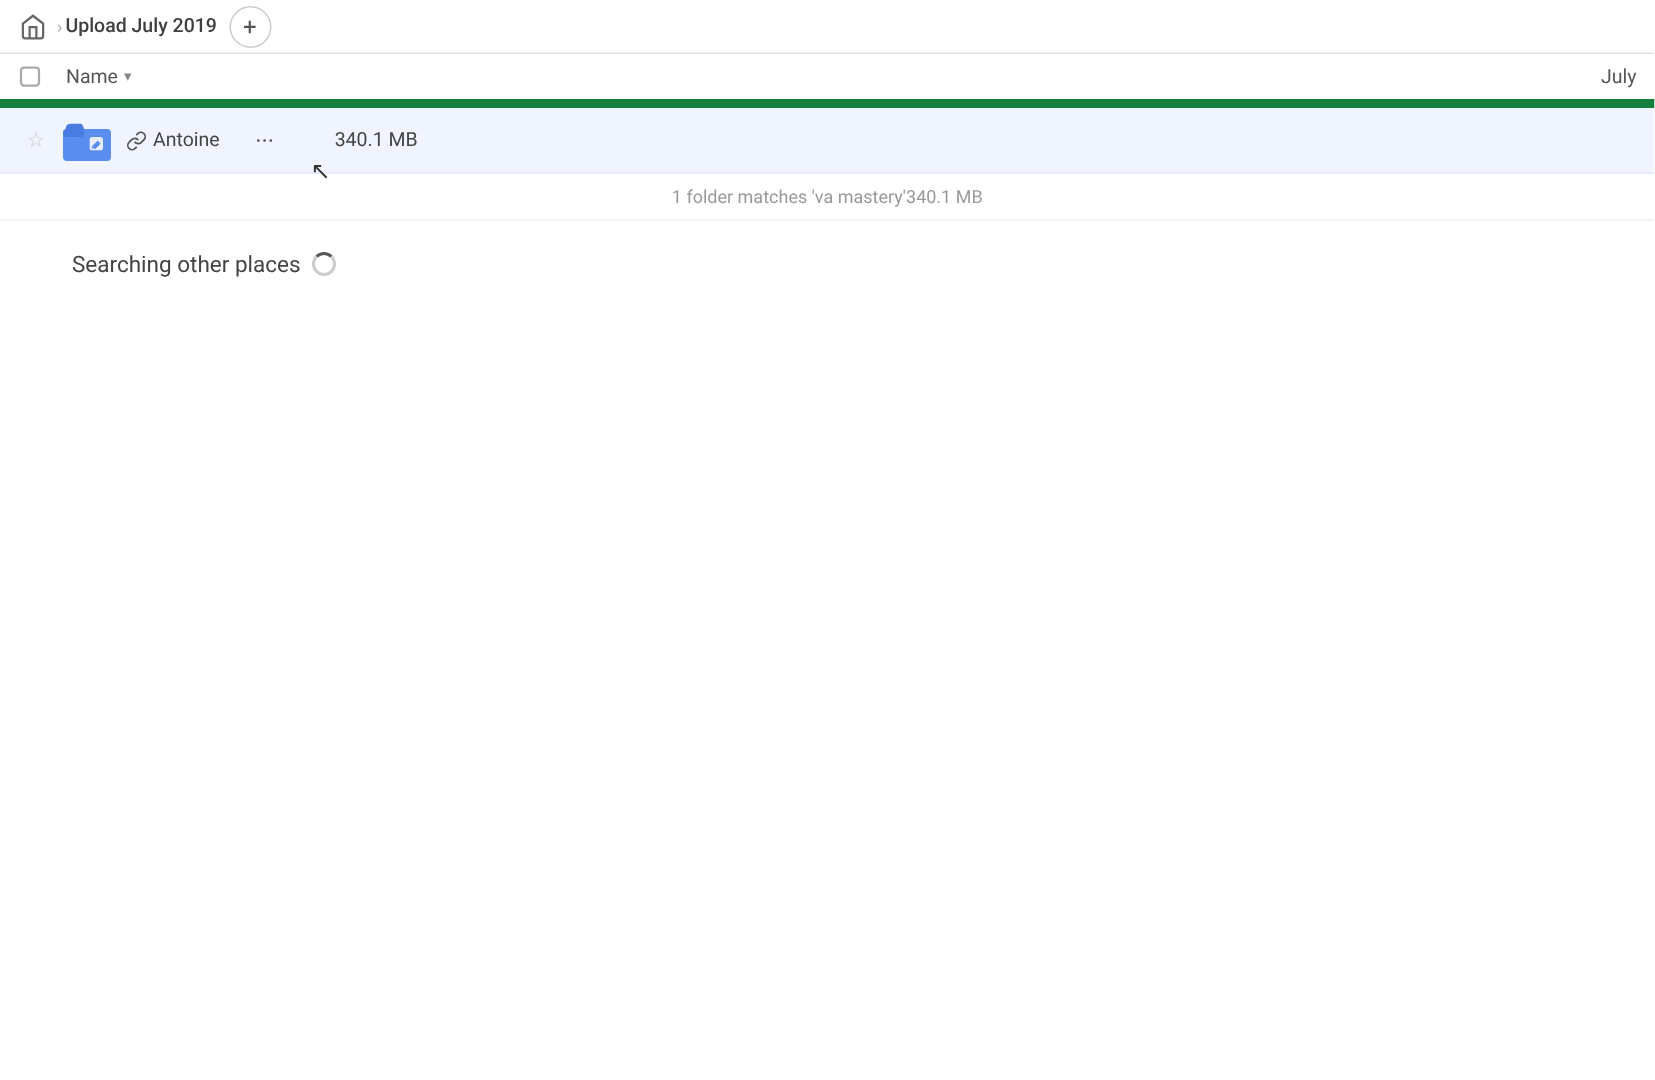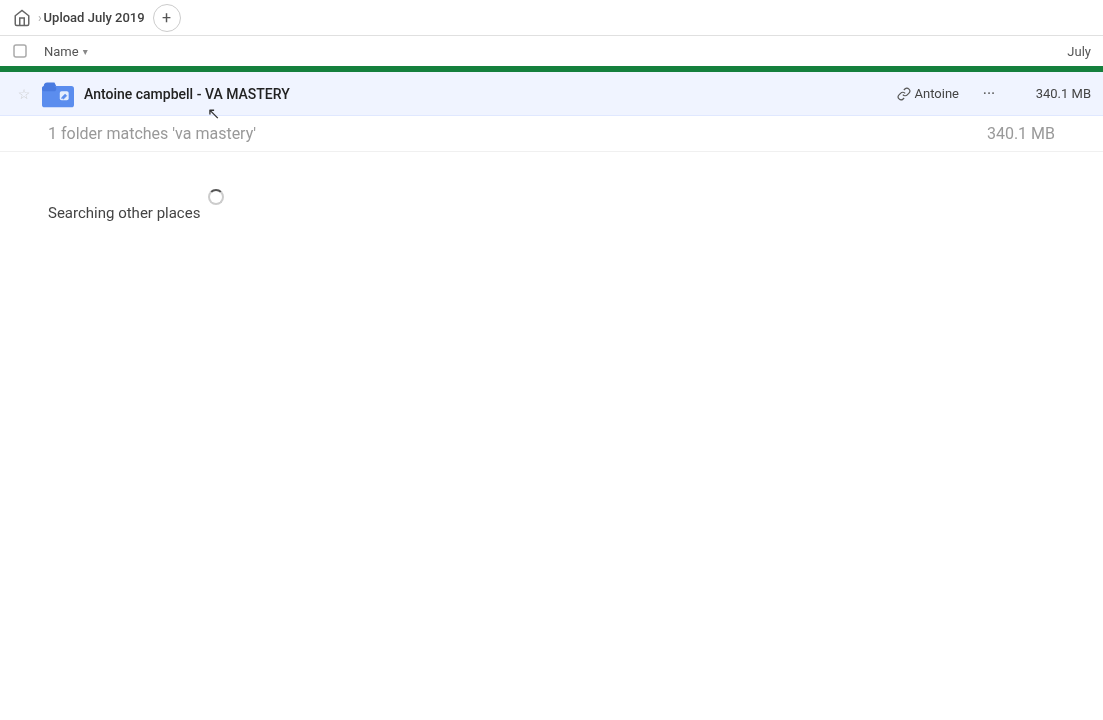--- a/index.html
+++ b/index.html
@@ -147,38 +147,37 @@
       width: 80px;
       text-align: right;
       font-size: 13px;
       color: #444;
     }
 
     
     .search-info {
       display: flex;
       align-items: center;
-      justify-content: space-between;
+      justify-content: center;
       padding: 8px 48px 8px 48px;
-      font-size: 16px;
+      font-size: 12px;
       color: #999;
       border-bottom: 1px solid #f0f0f0;
     }
 
     
     .searching-section {
       padding: 20px 48px;
       display: flex;
       align-items: center;
       gap: 8px;
     }
     .searching-label {
       font-size: 15px;
       color: #444;
-      margin-top: 32px;
     }
     .spinner {
       width: 16px;
       height: 16px;
       border: 2px solid #ccc;
       border-top-color: #555;
       border-radius: 50%;
       animation: spin 0.8s linear infinite;
     }
     @keyframes spin {
@@ -248,21 +247,20 @@
       <rect x="0" y="6" width="16" height="6" rx="3" fill="#4a7be0"></rect>
       <path d="M2 6 Q2 2 6 2 L14 2 L16 6 Z" fill="#4a7be0"></path>
 
       <g transform="translate(20, 12)">
         <rect x="0" y="0" width="10" height="10" rx="2" fill="white" opacity="0.85"></rect>
         <path d="M2 7 L6 3 L8 5 L4 9 Z" fill="#5b8dee" stroke="#5b8dee" stroke-width="0.5"></path>
         <line x1="1.5" y1="8.5" x2="3" y2="7" stroke="#5b8dee" stroke-width="0.8"></line>
       </g>
     </svg>
   </div>
-  <div class="file-name">Antoine campbell - VA MASTERY</div>
   <div class="shared-badge">
     <svg width="14" height="14" viewBox="0 0 24 24" fill="none" stroke="#555" stroke-width="2">
       <path d="M10 13a5 5 0 0 0 7.54.54l3-3a5 5 0 0 0-7.07-7.07l-1.72 1.71"></path>
       <path d="M14 11a5 5 0 0 0-7.54-.54l-3 3a5 5 0 0 0 7.07 7.07l1.71-1.71"></path>
     </svg>
     <span>Antoine</span>
   </div>
   <div class="more-btn">
     <span>···</span>
   </div>

